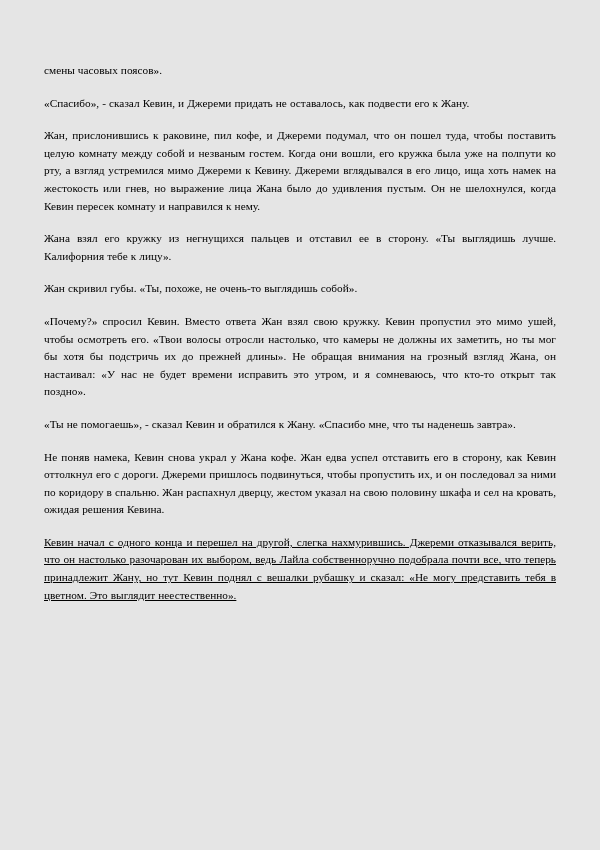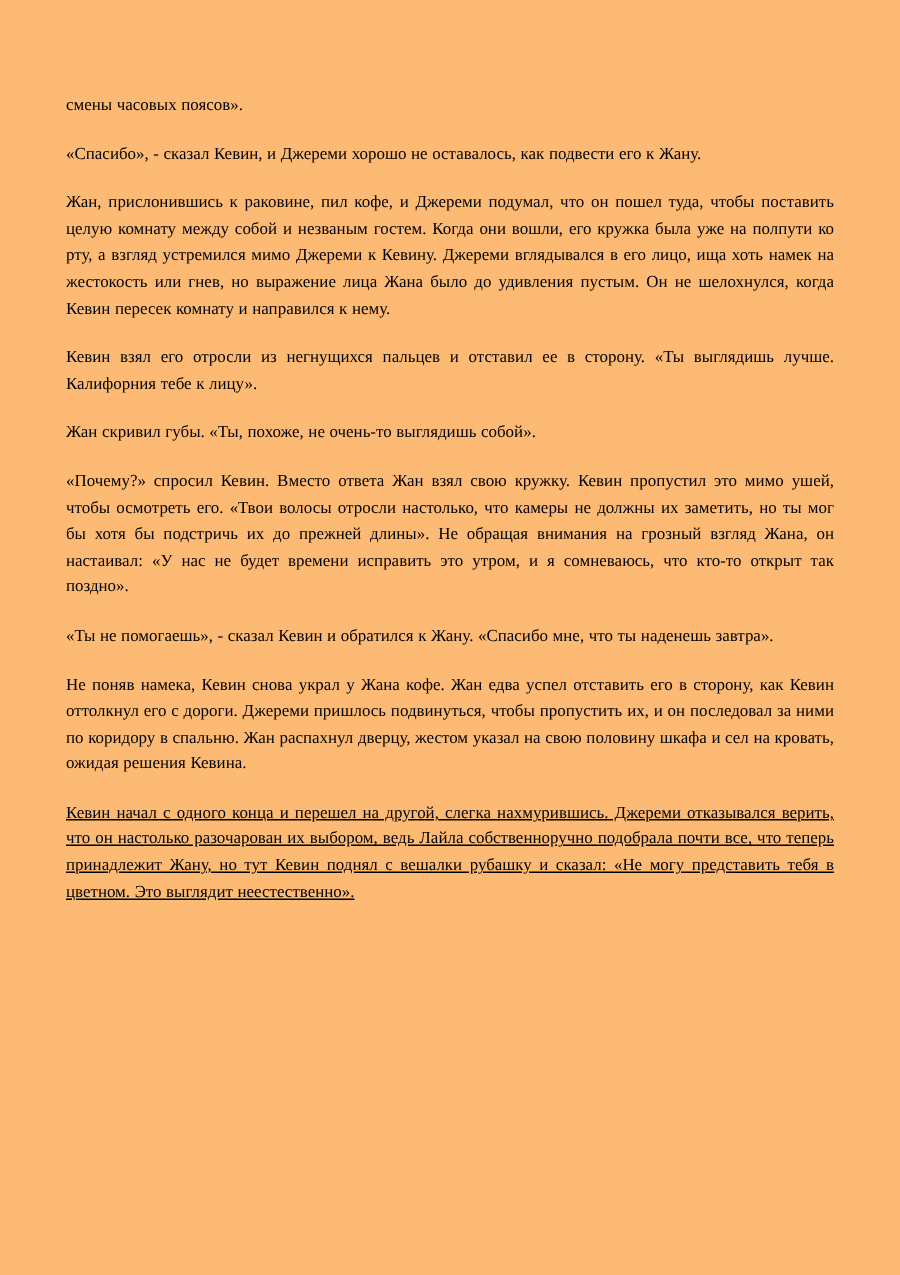--- a/index.html
+++ b/index.html
@@ -12,42 +12,42 @@
     height: 850px;
     overflow: hidden;
     font-family: "Liberation Serif", "DejaVu Serif", serif;
     color: #000000;
   }
   .page {
     box-sizing: border-box;
     width: 600px;
     height: 850px;
     padding: 62px 44px 40px 44px;
-    background: #fdba74;
+    background: #e5e5e5;
   }
   .para {
     font-size: 11.3px;
     line-height: 17.6px;
     text-align: justify;
     text-justify: inter-word;
     margin: 0 0 15px 0;
     hyphens: none;
     word-spacing: 0.02em;
   }
   .para:last-child {
     margin-bottom: 0;
     text-decoration: underline;
   }
 </style>
 </head>
 <body>
 
 <div class="page">
   <p class="para">смены часовых поясов».</p>
-  <p class="para">«Спасибо», - сказал Кевин, и Джереми хорошо не оставалось, как подвести его к Жану.</p>
+  <p class="para">«Спасибо», - сказал Кевин, и Джереми придать не оставалось, как подвести его к Жану.</p>
   <p class="para">Жан, прислонившись к раковине, пил кофе, и Джереми подумал, что он пошел туда, чтобы поставить целую комнату между собой и незваным гостем. Когда они вошли, его кружка была уже на полпути ко рту, а взгляд устремился мимо Джереми к Кевину. Джереми вглядывался в его лицо, ища хоть намек на жестокость или гнев, но выражение лица Жана было до удивления пустым. Он не шелохнулся, когда Кевин пересек комнату и направился к нему.</p>
-  <p class="para">Кевин взял его отросли из негнущихся пальцев и отставил ее в сторону. «Ты выглядишь лучше. Калифорния тебе к лицу».</p>
+  <p class="para">Жана взял его кружку из негнущихся пальцев и отставил ее в сторону. «Ты выглядишь лучше. Калифорния тебе к лицу».</p>
   <p class="para">Жан скривил губы. «Ты, похоже, не очень-то выглядишь собой».</p>
   <p class="para">«Почему?» спросил Кевин. Вместо ответа Жан взял свою кружку. Кевин пропустил это мимо ушей, чтобы осмотреть его. «Твои волосы отросли настолько, что камеры не должны их заметить, но ты мог бы хотя бы подстричь их до прежней длины». Не обращая внимания на грозный взгляд Жана, он настаивал: «У нас не будет времени исправить это утром, и я сомневаюсь, что кто-то открыт так поздно».</p>
   <p class="para">«Ты не помогаешь», - сказал Кевин и обратился к Жану. «Спасибо мне, что ты наденешь завтра».</p>
   <p class="para">Не поняв намека, Кевин снова украл у Жана кофе. Жан едва успел отставить его в сторону, как Кевин оттолкнул его с дороги. Джереми пришлось подвинуться, чтобы пропустить их, и он последовал за ними по коридору в спальню. Жан распахнул дверцу, жестом указал на свою половину шкафа и сел на кровать, ожидая решения Кевина.</p>
   <p class="para">Кевин начал с одного конца и перешел на другой, слегка нахмурившись. Джереми отказывался верить, что он настолько разочарован их выбором, ведь Лайла собственноручно подобрала почти все, что теперь принадлежит Жану, но тут Кевин поднял с вешалки рубашку и сказал: «Не могу представить тебя в цветном. Это выглядит неестественно».</p>
 </div>
 
 </body></html>

